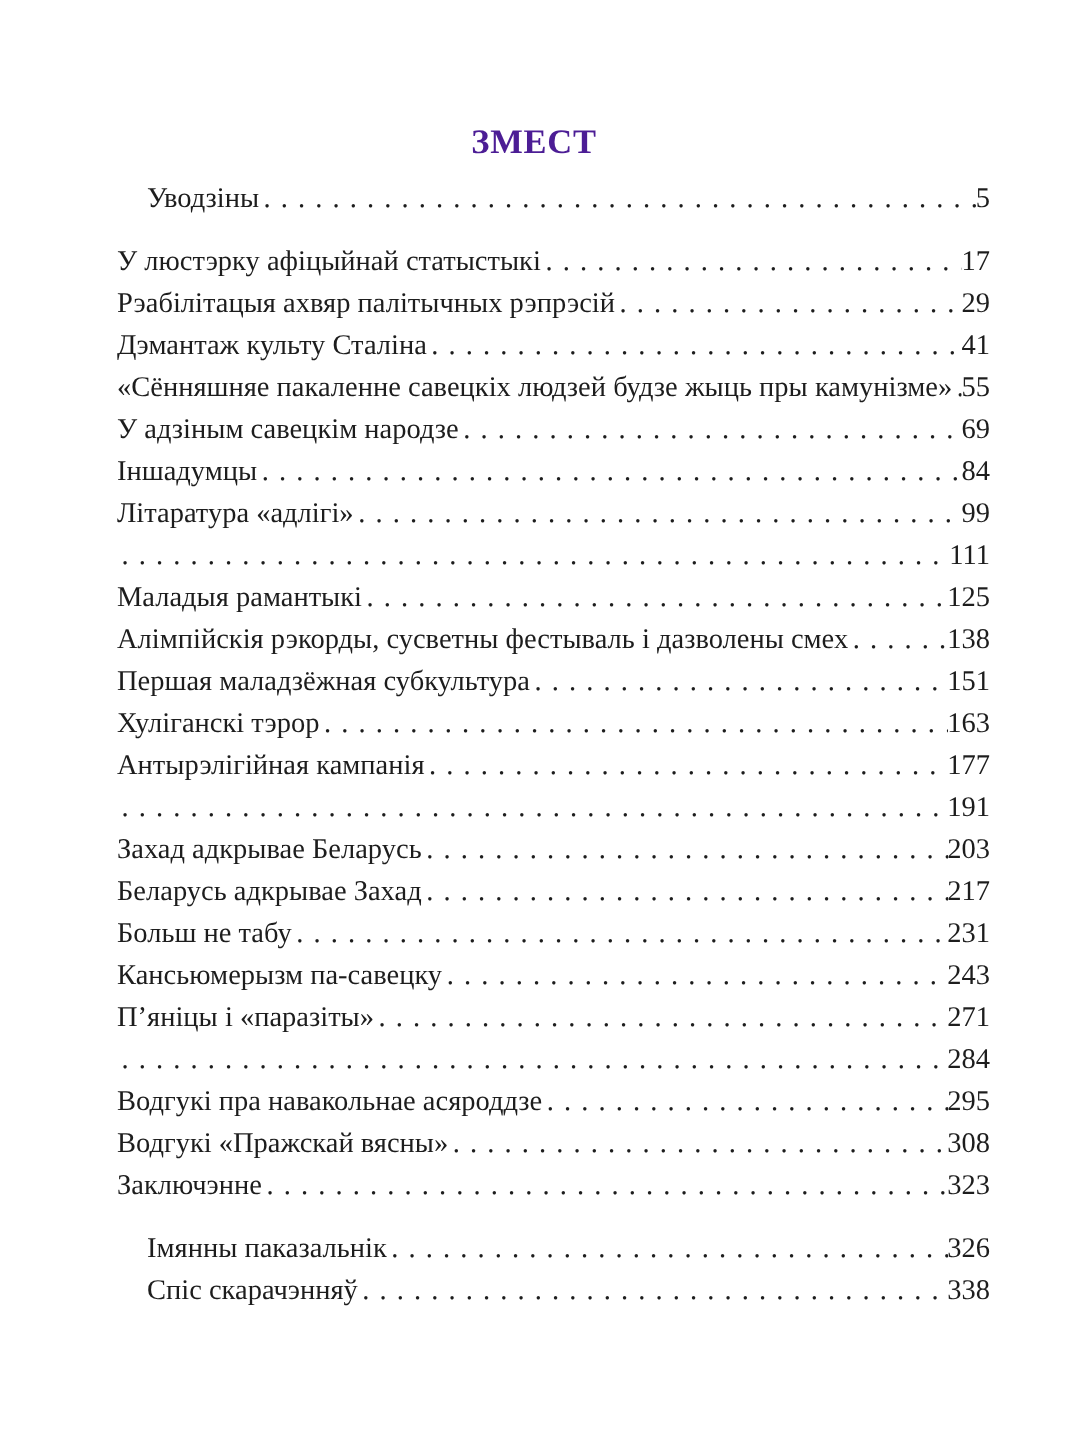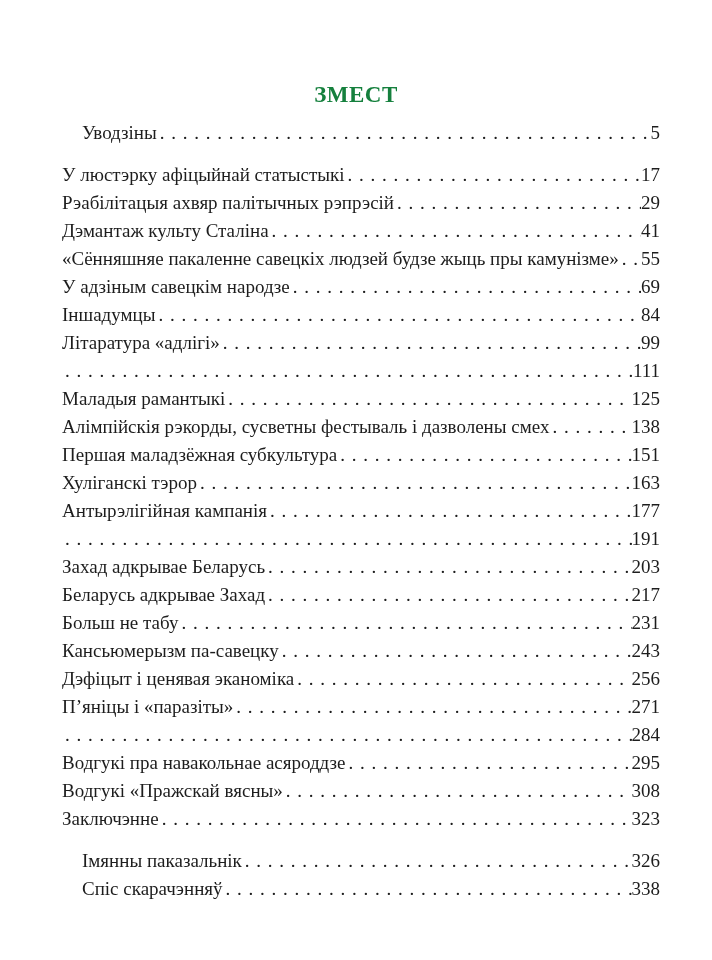--- a/index.html
+++ b/index.html
@@ -19,38 +19,39 @@
   .toc-title {
     position: absolute;
     top: 82px;
     left: 0;
     right: 0;
     margin: 0;
     text-align: center;
     font-size: 23px;
     font-weight: bold;
     letter-spacing: 0.5px;
-    color: #15803d;
+    color: #4c1d95;
   }
   .toc-entries {
     position: absolute;
     top: 119px;
     left: 62px;
     right: 52px;
   }
   .toc-section + .toc-section {
     margin-top: 14px;
   }
   .toc-row {
     display: flex;
     align-items: baseline;
     height: 28px;
     line-height: 28px;
     font-size: 19px;
     white-space: nowrap;
+    margin-left: 16px;
   }
   .toc-row.indent {
     padding-left: 20px;
   }
   .toc-label {
     flex: 0 0 auto;
   }
   .toc-leader {
     flex: 1 1 auto;
     min-width: 0;
@@ -163,25 +164,20 @@
     <span class="toc-label">Больш не табу</span>
     <span class="toc-leader"></span>
     <span class="toc-page-num">231</span>
   </div>
         <div class="toc-row">
     <span class="toc-label">Кансьюмерызм па-савецку</span>
     <span class="toc-leader"></span>
     <span class="toc-page-num">243</span>
   </div>
         <div class="toc-row">
-    <span class="toc-label">Дэфіцыт і ценявая эканоміка</span>
-    <span class="toc-leader"></span>
-    <span class="toc-page-num">256</span>
-  </div>
-        <div class="toc-row">
     <span class="toc-label">П’яніцы і «паразіты»</span>
     <span class="toc-leader"></span>
     <span class="toc-page-num">271</span>
   </div>
         <div class="toc-row">
     <span class="toc-leader"></span>
     <span class="toc-page-num">284</span>
   </div>
         <div class="toc-row">
     <span class="toc-label">Водгукі пра навакольнае асяроддзе</span>

